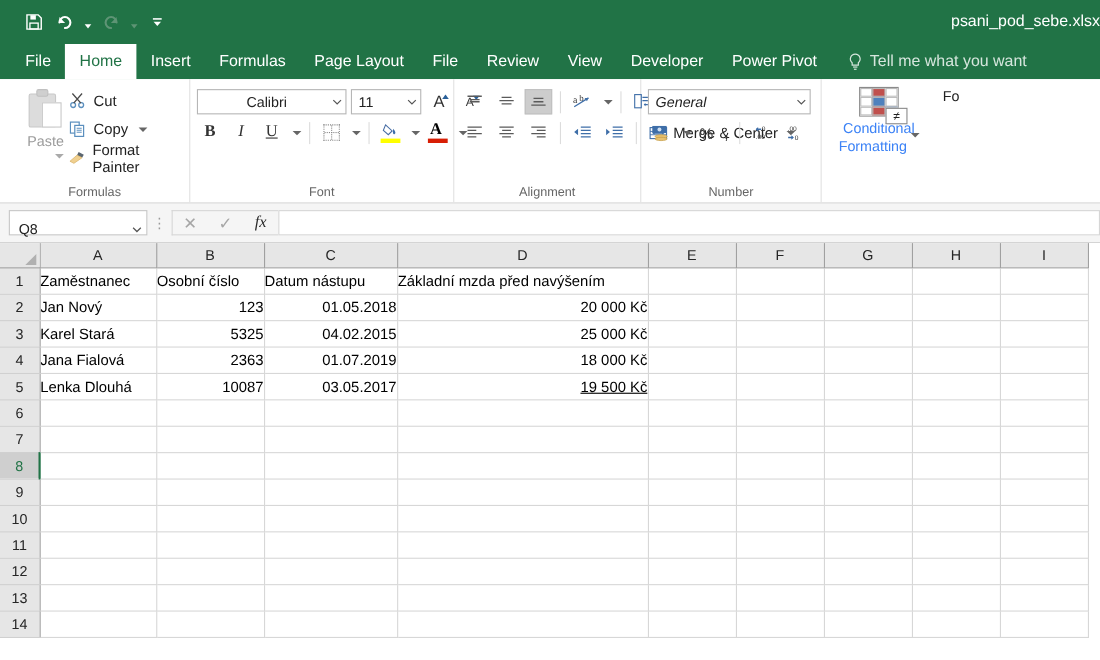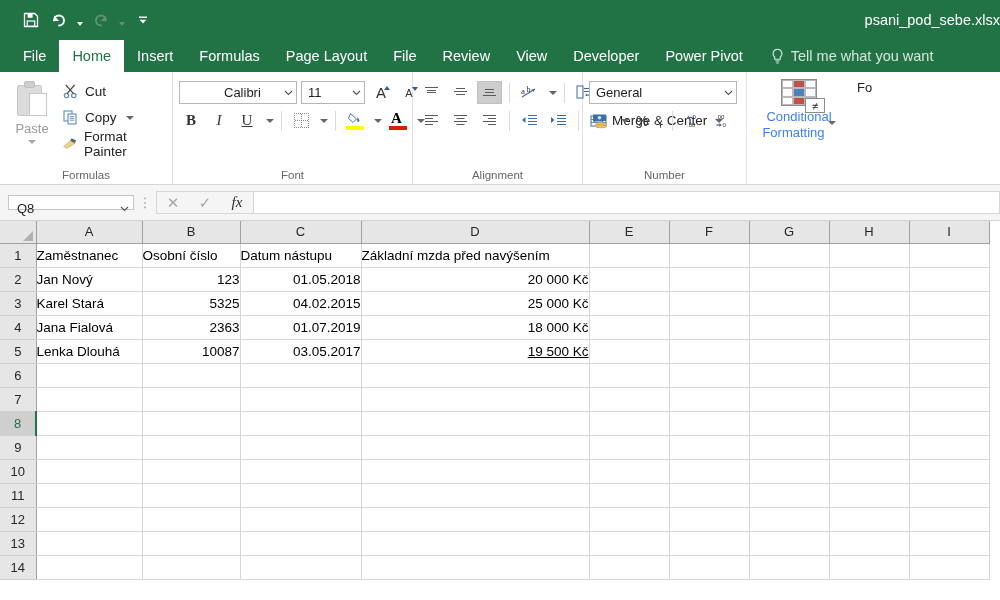--- a/index.html
+++ b/index.html
@@ -58,21 +58,21 @@
     padding: 5px 6px 0 6px; border-right: 1px solid #e2e2e2;
   }
   .group-body { flex: 1; display: flex; }
   .group-label {
     height: 17px; font-size: 11.5px; color: #666; text-align: center;
     line-height: 17px; position: relative;
   }
   
   .g-clip { width: 173px; }
   .paste-big {
-    width: 58px; display: flex; flex-direction: column; align-items: center;
+    width: 58px; display: flex; flex-direction: column; align-items: flex-end;
     justify-content: flex-start; padding-top: 4px; color: #9b9b9b;
   }
   .paste-icon { position: relative; width: 34px; height: 40px; }
   .clipbody {
     position: absolute; left: 2px; top: 4px; width: 25px; height: 31px;
     background: #dcdcdc; border: 1px solid #c8c8c8; border-radius: 2px;
   }
   .cliptop {
     position: absolute; left: 9px; top: 0px; width: 11px; height: 7px;
     background: #cfcfcf; border: 1px solid #c0c0c0; border-radius: 2px;
@@ -100,21 +100,21 @@
   }
   
   .g-font { width: 240px; }
   .font-rows { display: flex; flex-direction: column; gap: 5px; padding-top: 4px; }
   .frow { display: flex; align-items: center; gap: 4px; }
   .fname-box, .fsize-box {
     height: 23px; border: 1px solid #b6b6b6; background: #fff;
     display: flex; align-items: center; padding: 0 3px 0 6px;
     font-size: 13px; color: #222; position: relative;
   }
-  .fname-box { width: 118px; padding-left: 44px; }
+  .fname-box { width: 136px; padding-left: 44px; }
   .fsize-box { width: 64px; }
   .box-caret { margin-left: auto; }
   .fbtn {
     width: 24px; height: 23px; display: flex; align-items: center;
     justify-content: center; font-size: 13px; color: #333; position: relative;
   }
   .grow-a { font-size: 15px; font-weight: 400; }
   .shrink-a { font-size: 11px; }
   .up-tri {
     position: absolute; right: 3px; top: 5px; width: 0; height: 0;
@@ -159,21 +159,21 @@
   .abtn.sel { background: #cdcdcd; border: 1px solid #c0c0c0; }
   .wrap-item {
     display: flex; align-items: center; gap: 5px; height: 23px;
     font-size: 13.5px; color: #222; padding-left: 4px; white-space: nowrap;
   }
   
   .g-num { width: 164px; }
   .num-rows { display: flex; flex-direction: column; gap: 5px; padding-top: 4px; }
   .numfmt-box {
     width: 148px; height: 23px; border: 1px solid #b6b6b6; background: #fff;
-    display: flex; align-items: center; padding: 0 3px 0 6px; font-size: 13px; color: #222;
+    display: flex; align-items: center; padding: 0 3px 0 6px; font-size: 13px; color: #222; font-style: italic;
   }
   .nbtn {
     height: 23px; display: flex; align-items: center; justify-content: center;
     font-size: 14px; color: #333; padding: 0 3px;
   }
   
   .g-styles { width: 110px; border-right: none; }
   .cf-wrap {
     display: flex; flex-direction: column; align-items: center;
     padding-top: 2px; width: 92px;
@@ -194,21 +194,21 @@
     margin-top: 3px;
   }
   .g-styles2 { width: 30px; border-right: none; padding-left: 0; }
   .cut-label { font-size: 13px; color: #222; line-height: 16px; margin-top: 3px; }
   
   .fbar {
     height: 36px; background: #f5f5f5; display: flex; align-items: center;
     padding: 0 0 0 8px; border-bottom: 1px solid #d4d4d4;
   }
   .namebox {
-    width: 126px; height: 15px; background: #fff; border: 1px solid #c6c6c6;
+    width: 126px; height: 23px; background: #fff; border: 1px solid #c6c6c6;
     display: flex; align-items: center; padding: 11px 4px 0 8px;
     font-size: 13px; color: #222;
   }
   .fb-dots {
     width: 22px; display: flex; align-items: center; justify-content: center;
     color: #9a9a9a; font-size: 13px; letter-spacing: 0; line-height: 4px;
   }
   .fb-btns {
     display: flex; align-items: center; height: 23px;
     border: 1px solid #d6d6d6; border-right: none; background: #f5f5f5;

